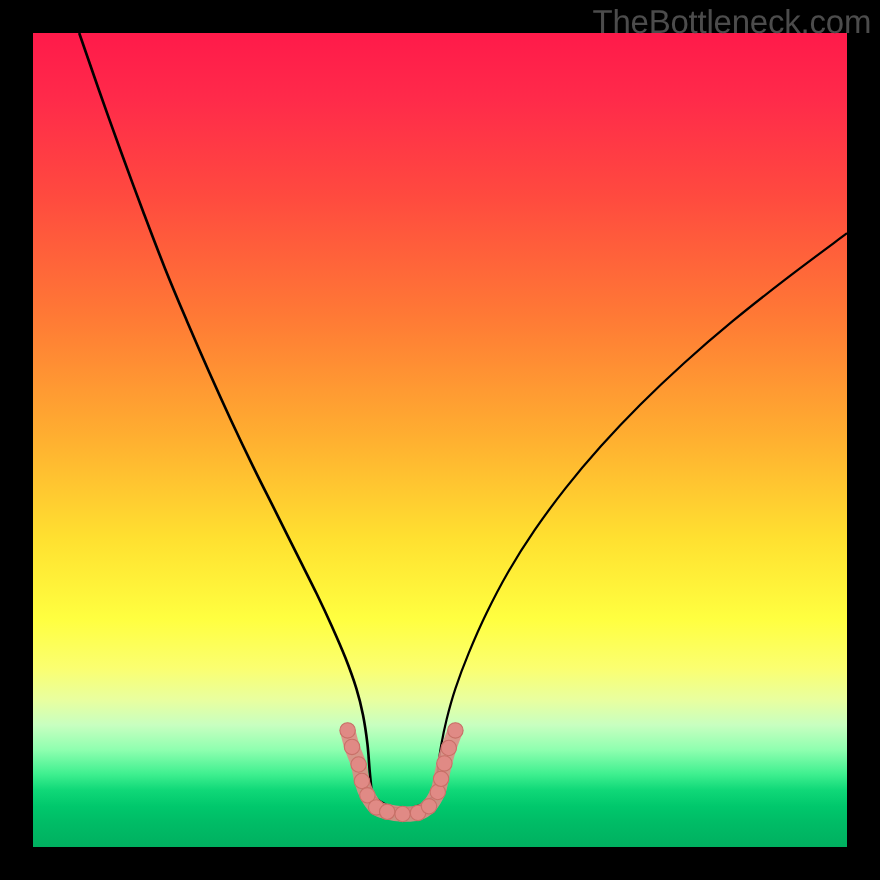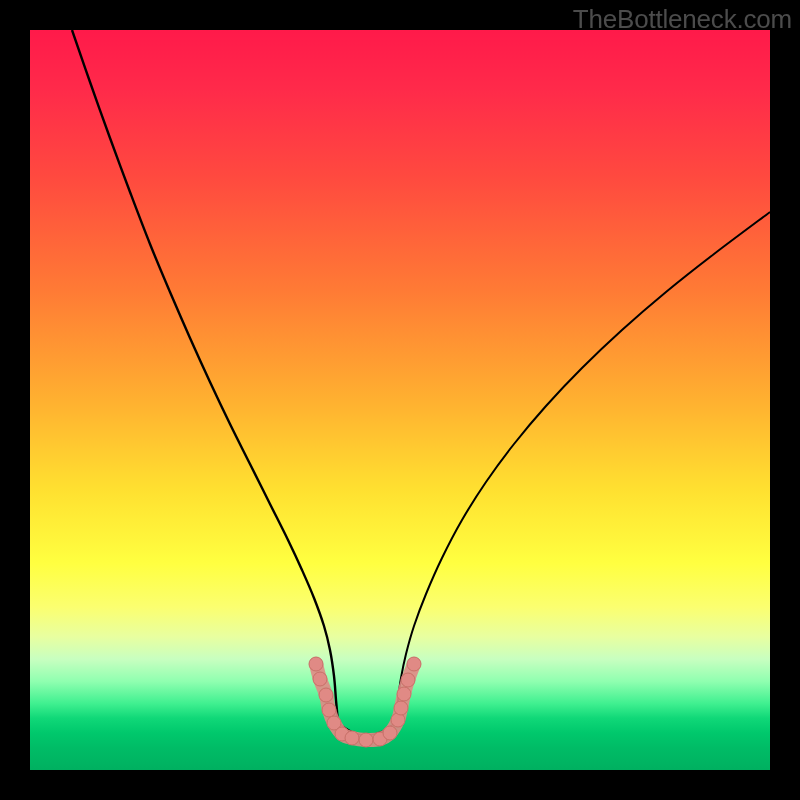--- a/index.html
+++ b/index.html
@@ -44,21 +44,21 @@
   }
   .svg-layer {
     position: absolute;
     inset: 0;
   }
   .watermark {
     position: absolute;
     top: 4px;
     right: 8px;
     color: #4c4c4c;
-    font-size: 26px;
+    font-size: 30px;
     font-weight: 500;
     letter-spacing: -0.2px;
     z-index: 10;
   }
 </style>
 </head>
 <body>
 
 <div class="watermark">TheBottleneck.com</div>
 

